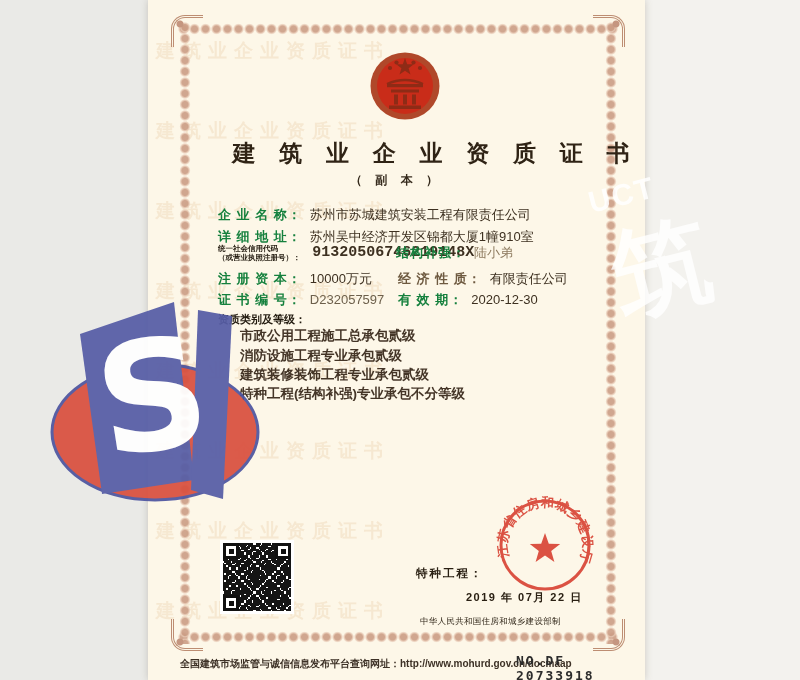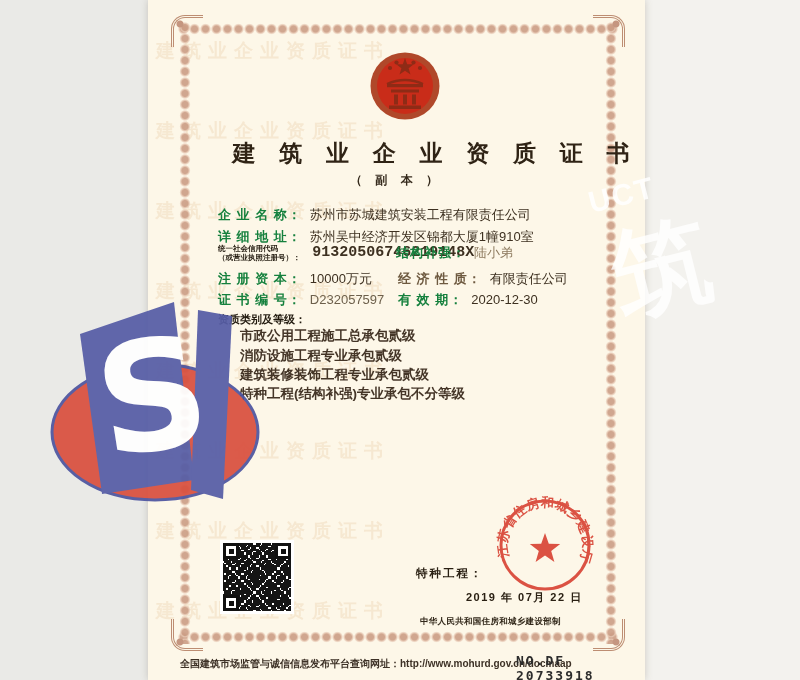--- a/index.html
+++ b/index.html
@@ -58,21 +58,21 @@
     line-height:9px; color:#221a0f; letter-spacing:0; }
   .code-val { font-family:"Liberation Mono","DejaVu Sans Mono",monospace; font-size:15px; font-weight:bold; letter-spacing:0; }
   .cat-lbl { font-size:11px; font-weight:bold; color:#221a0f; }
   .qual { position:absolute; left:92px; white-space:nowrap; font-size:13.5px; font-weight:bold; color:#443527; }
 
   
   .issuer { position:absolute; left:268px; top:566px; font-size:11.5px; font-weight:bold;
     letter-spacing:2px; color:#2a2013; }
   .issue-date { position:absolute; left:318px; top:590px; font-size:11px; font-weight:bold;
     letter-spacing:1.5px; color:#2a2013; }
-  .maker { position:absolute; left:272px; top:616px; font-size:8.5px; font-weight:bold;
+  .maker { position:absolute; left:272px; top:616px; font-size:8.5px; font-weight:normal;
     color:#32281a; letter-spacing:0.3px; }
 
   
   .qr { position:absolute; left:72px; top:540px; width:74px; height:74px; background:#fff; padding:3px; }
   .qr-cells { position:relative; width:68px; height:68px;
     background-color:#fff;
     background-image:
       repeating-conic-gradient(#151515 0% 25%, rgba(0,0,0,0) 0% 50%),
       repeating-conic-gradient(#151515 0% 25%, rgba(0,0,0,0) 0% 50%),
       repeating-conic-gradient(#151515 0% 25%, #ffffff 0% 50%);

